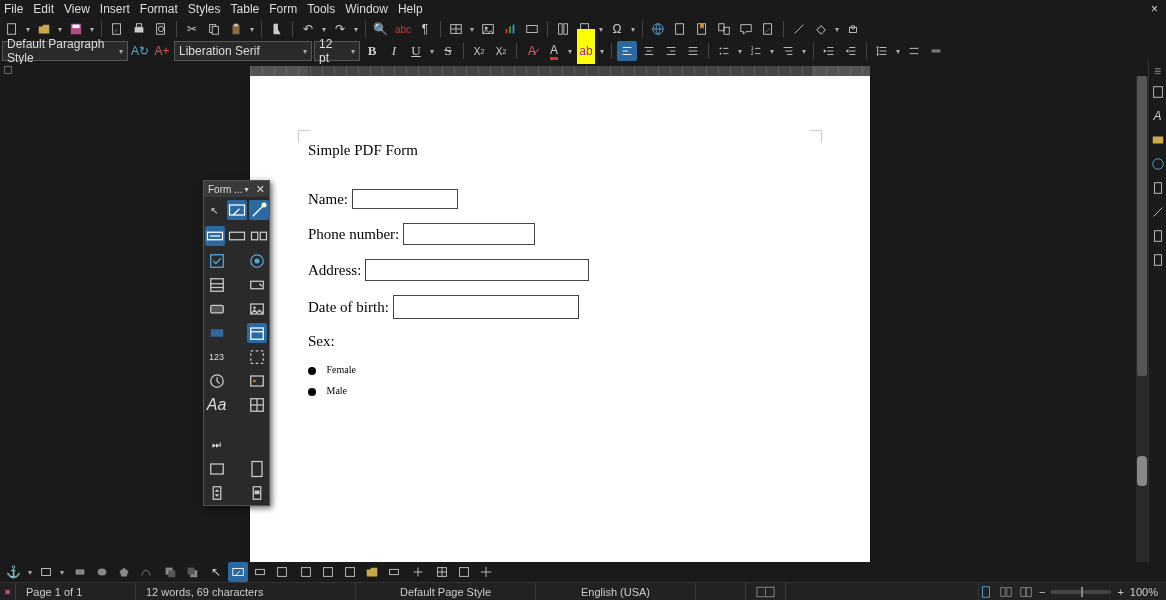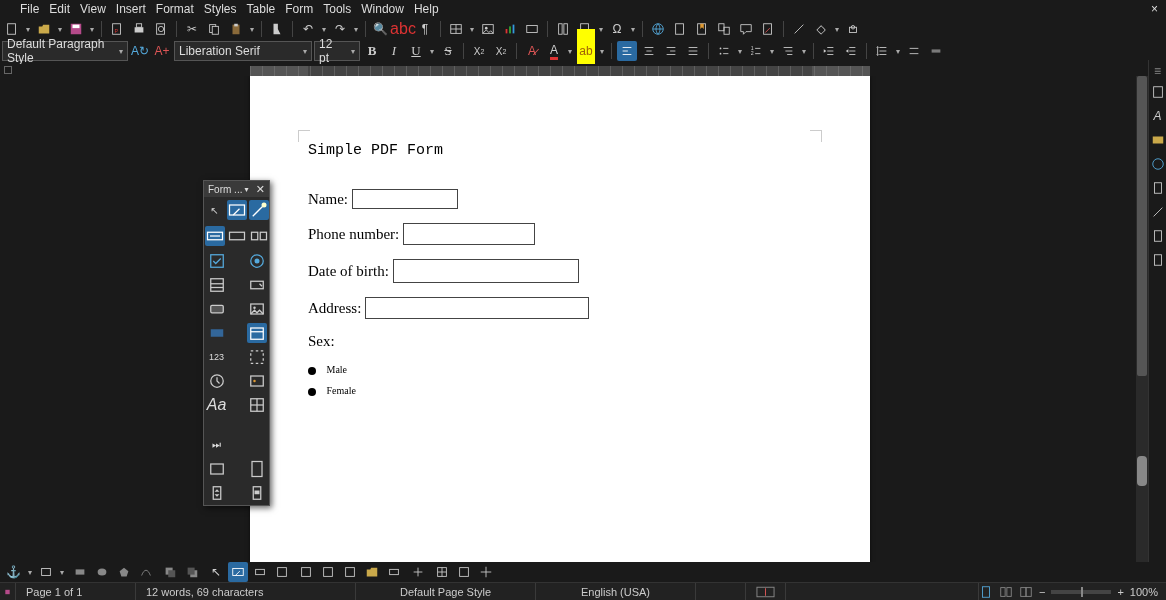--- a/index.html
+++ b/index.html
@@ -11,21 +11,20 @@
     overflow: hidden;
     position: relative;
   }
   
   .menubar {
     display: flex; align-items: center;
     height: 18px;
     background: #1a1a1a;
     padding-left: 4px;
     gap: 10px;
-    margin-left: 16px;
   }
   .menubar span { color: #ddd; font-size: 12px; cursor: default; }
   .close-x { margin-left: auto; margin-right: 8px; color: #ccc; font-size: 14px; }
 
   
   .toolbar {
     display: flex; align-items: center;
     height: 22px; padding: 0 2px;
     gap: 2px;
   }
@@ -75,21 +74,21 @@
   }
   .page {
     position: absolute; left: 250px; top: 0;
     width: 620px; height: 640px;
     background: #fff; color: #000;
     box-shadow: 0 0 4px rgba(0,0,0,.6);
     padding: 66px 58px 20px 58px;
     font-family: "Liberation Serif", "Times New Roman", serif;
     font-size: 15px;
   }
-  .page h1 { font-size: 15px; font-weight: normal; margin-bottom: 30px; font-family: Liberation Mono, monospace;}
+  .page h1 { font-size: 15px; font-weight: normal; margin-bottom: 30px;}
   .frow { display: flex; align-items: center; margin-bottom: 14px; gap:4px;}
   .frow label { font-size:15px; }
   .tbox {
     height: 20px; border: 1px solid #444; background:#fff;
   }
   .tbox.med { width: 106px; }
   .tbox.lg { width: 132px; height:22px; }
   .tbox.xl { width: 224px; height:22px; }
   .tbox.xl2 { width: 186px; height:24px; }
   .radio-dot { width:8px; height:8px; border-radius:50%; background:#000; display:inline-block; margin-right:8px; vertical-align:middle;}
@@ -244,21 +243,21 @@
         <path d="M4 2h5v6l3 6H4z" fill="#ccc"></path>
       </svg>
     </div>
   <div class="sep"></div>
   <div class="tbtn">↶</div>
   <div class="dropdown-arr">▾</div>
   <div class="tbtn">↷</div>
   <div class="dropdown-arr">▾</div>
   <div class="sep"></div>
   <div class="tbtn">🔍</div>
-  <div class="tbtn" style="color:#d33;font-size:16px;">abc</div>
+  <div class="tbtn" style="color:#d33;font-size:10px;">abc</div>
   <div class="tbtn">¶</div>
   <div class="sep"></div>
   <div class="tbtn">
       <svg viewBox="0 0 16 16">
         <rect x="2" y="3" width="12" height="10" fill="none" stroke="#ccc"></rect>
         <line x1="2" y1="8" x2="14" y2="8" stroke="#ccc"></line>
         <line x1="8" y1="3" x2="8" y2="13" stroke="#ccc"></line>
       </svg>
     </div>
   <div class="dropdown-arr">▾</div>
@@ -370,21 +369,21 @@
   <div class="sep"></div>
   <div class="tbtn" style="font-size:10px">X<sup style="font-size:7px">2</sup></div>
   <div class="tbtn" style="font-size:10px">X<sub style="font-size:7px">2</sub></div>
   <div class="sep"></div>
   <div class="tbtn" style="color:#d55">A̷</div>
   <div class="tbtn">
       <span style="border-bottom:3px solid #d33;">A</span>
     </div>
   <div class="dropdown-arr">▾</div>
   <div class="tbtn">
-      <span style="background:#ff0;color:#a16207;padding:15px 2px">ab</span>
+      <span style="background:#ff0;color:#a21caf;padding:15px 2px">ab</span>
     </div>
   <div class="dropdown-arr">▾</div>
   <div class="sep"></div>
   <div class="tbtn active">
       <svg viewBox="0 0 16 16">
         <line x1="3" y1="4" x2="13" y2="4" stroke="#fff"></line>
         <line x1="3" y1="8" x2="9" y2="8" stroke="#fff"></line>
         <line x1="3" y1="12" x2="13" y2="12" stroke="#fff"></line>
       </svg>
     </div>
@@ -492,37 +491,37 @@
     <h1>Simple PDF Form</h1>
     <div class="frow">
       <label>Name:</label>
       <div class="tbox med"></div>
     </div>
     <div class="frow">
       <label>Phone number:</label>
       <div class="tbox lg"></div>
     </div>
     <div class="frow">
+      <label>Address:</label>
+      <div class="tbox xl"></div>
+    </div>
+    <div class="frow">
       <label>Date of birth:</label>
       <div class="tbox xl2"></div>
     </div>
     <div class="frow">
-      <label>Address:</label>
-      <div class="tbox xl"></div>
-    </div>
-    <div class="frow">
       <label>Sex:</label>
+    </div>
+    <div class="radio-row">
+      <span class="radio-dot"></span>
+      <span>Female</span>
     </div>
     <div class="radio-row">
       <span class="radio-dot"></span>
       <span>Male</span>
-    </div>
-    <div class="radio-row">
-      <span class="radio-dot"></span>
-      <span>Female</span>
     </div>
   </div>
 </div>
 
 <div class="form-panel">
   <div class="titlebar">
     <span>Form ...</span>
     <span style="margin-left:2px;font-size:8px">▾</span>
     <span class="x">✕</span>
   </div>

